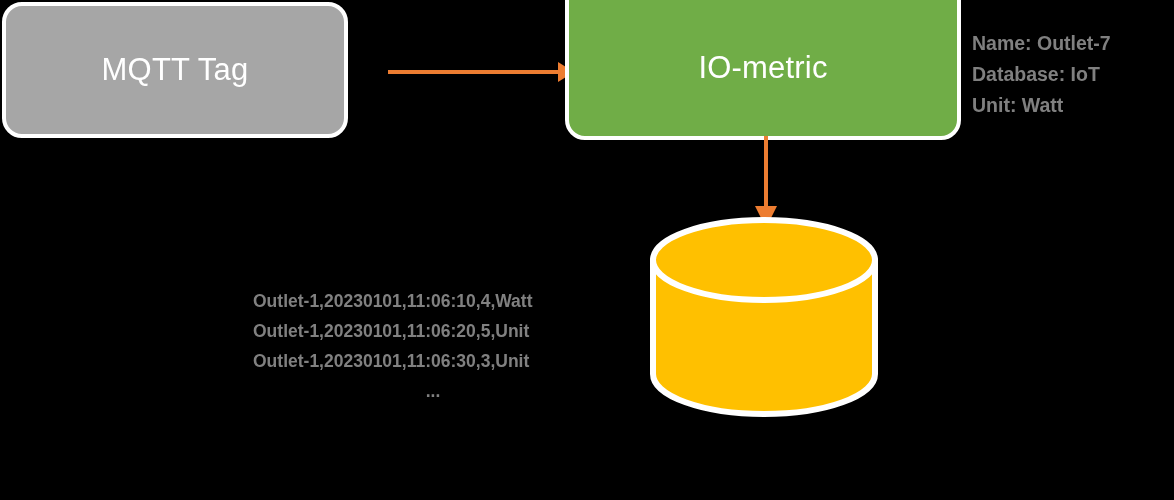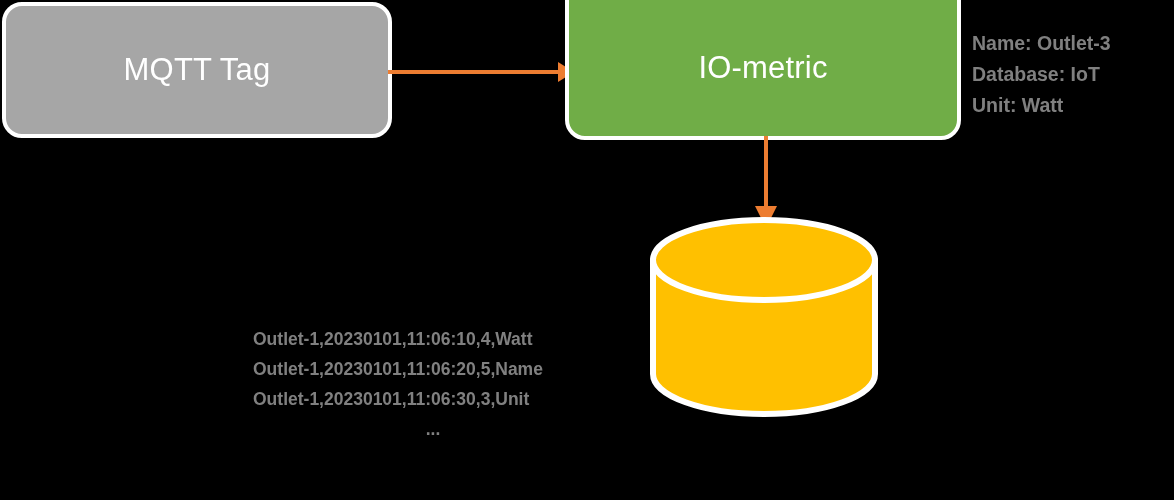--- a/index.html
+++ b/index.html
@@ -30,21 +30,21 @@
     color: #ffffff;
     font-size: 31px;
     font-weight: 400;
     letter-spacing: 0.2px;
     white-space: nowrap;
   }
 
   #mqtt-box {
     left: 2px;
     top: 2px;
-    width: 390px;
+    width: 346px;
     height: 136px;
     background: #a6a6a6;
   }
   #io-metric-box {
     left: 565px;
     top: -22px;
     width: 396px;
     height: 162px;
     background: #70ad47;
   }
@@ -78,21 +78,20 @@
   #csv-block {
     position: absolute;
     left: 253px;
     top: 286px;
     width: 370px;
     color: #808080;
     font-size: 17.5px;
     font-weight: bold;
     line-height: 30px;
     white-space: nowrap;
-    margin-top: 38px;
   }
   #csv-ellipsis {
     text-align: center;
     padding-right: 10px;
   }
 
   
   #database-cylinder {
     position: absolute;
     left: 648px;
@@ -113,33 +112,33 @@
   <svg class="arrow-svg" id="arrow-horizontal" viewBox="0 0 186 30">
     <line x1="0" y1="15" x2="170" y2="15" stroke="#ed7d31" stroke-width="4"></line>
     <polygon points="170,5 186,15 170,25" fill="#ed7d31"></polygon>
   </svg>
 
   <div class="node-box" id="io-metric-box">
     <span class="node-label">IO-metric</span>
   </div>
 
   <div id="metadata">
-    <div>Name: Outlet-3</div>
+    <div>Name: Outlet-7</div>
     <div>Database: IoT</div>
     <div>Unit: Watt</div>
   </div>
 
   <svg class="arrow-svg" id="arrow-vertical" viewBox="0 0 32 92">
     <line x1="16" y1="0" x2="16" y2="74" stroke="#ed7d31" stroke-width="4"></line>
     <polygon points="5,70 27,70 16,92" fill="#ed7d31"></polygon>
   </svg>
 
   <div id="csv-block">
     <div>Outlet-1,20230101,11:06:10,4,Watt</div>
-    <div>Outlet-1,20230101,11:06:20,5,Name</div>
+    <div>Outlet-1,20230101,11:06:20,5,Unit</div>
     <div>Outlet-1,20230101,11:06:30,3,Unit</div>
     <div id="csv-ellipsis">...</div>
   </div>
 
   <svg id="database-cylinder" viewBox="0 0 232 202">
     <path d="M5,44 L5,158 A111,40 0 0 0 227,158 L227,44 Z" fill="#ffc000" stroke="#ffffff" stroke-width="6" stroke-linejoin="round"></path>
     <ellipse cx="116" cy="44" rx="111" ry="40" fill="#ffc000" stroke="#ffffff" stroke-width="6"></ellipse>
   </svg>
 
 </div>

